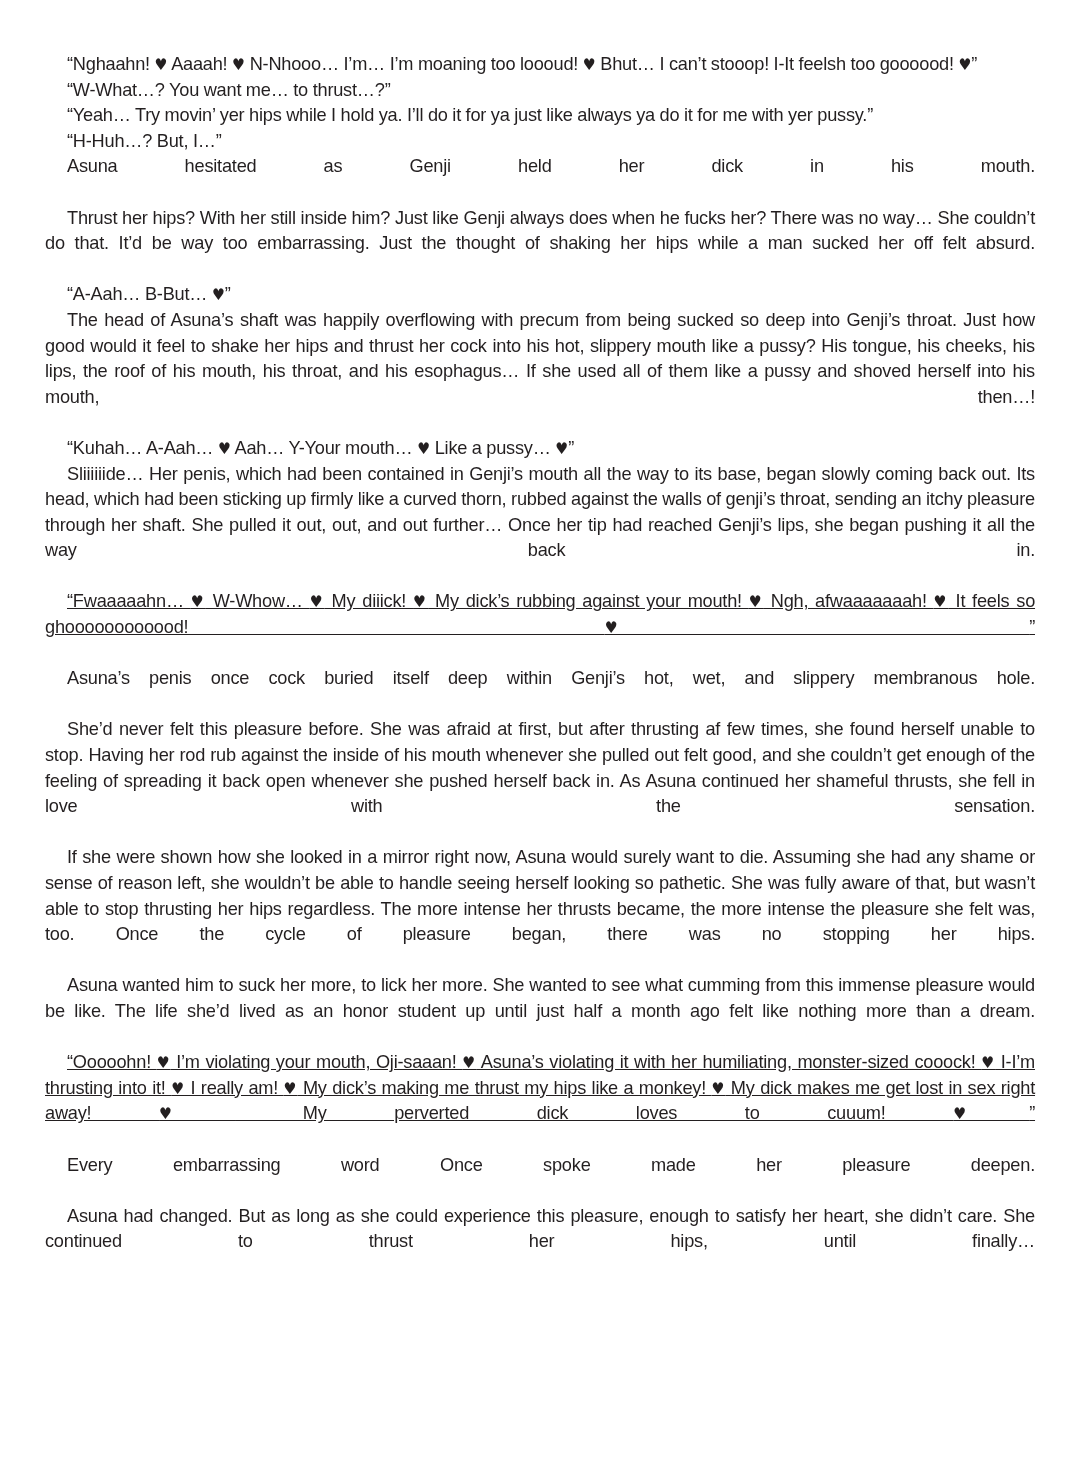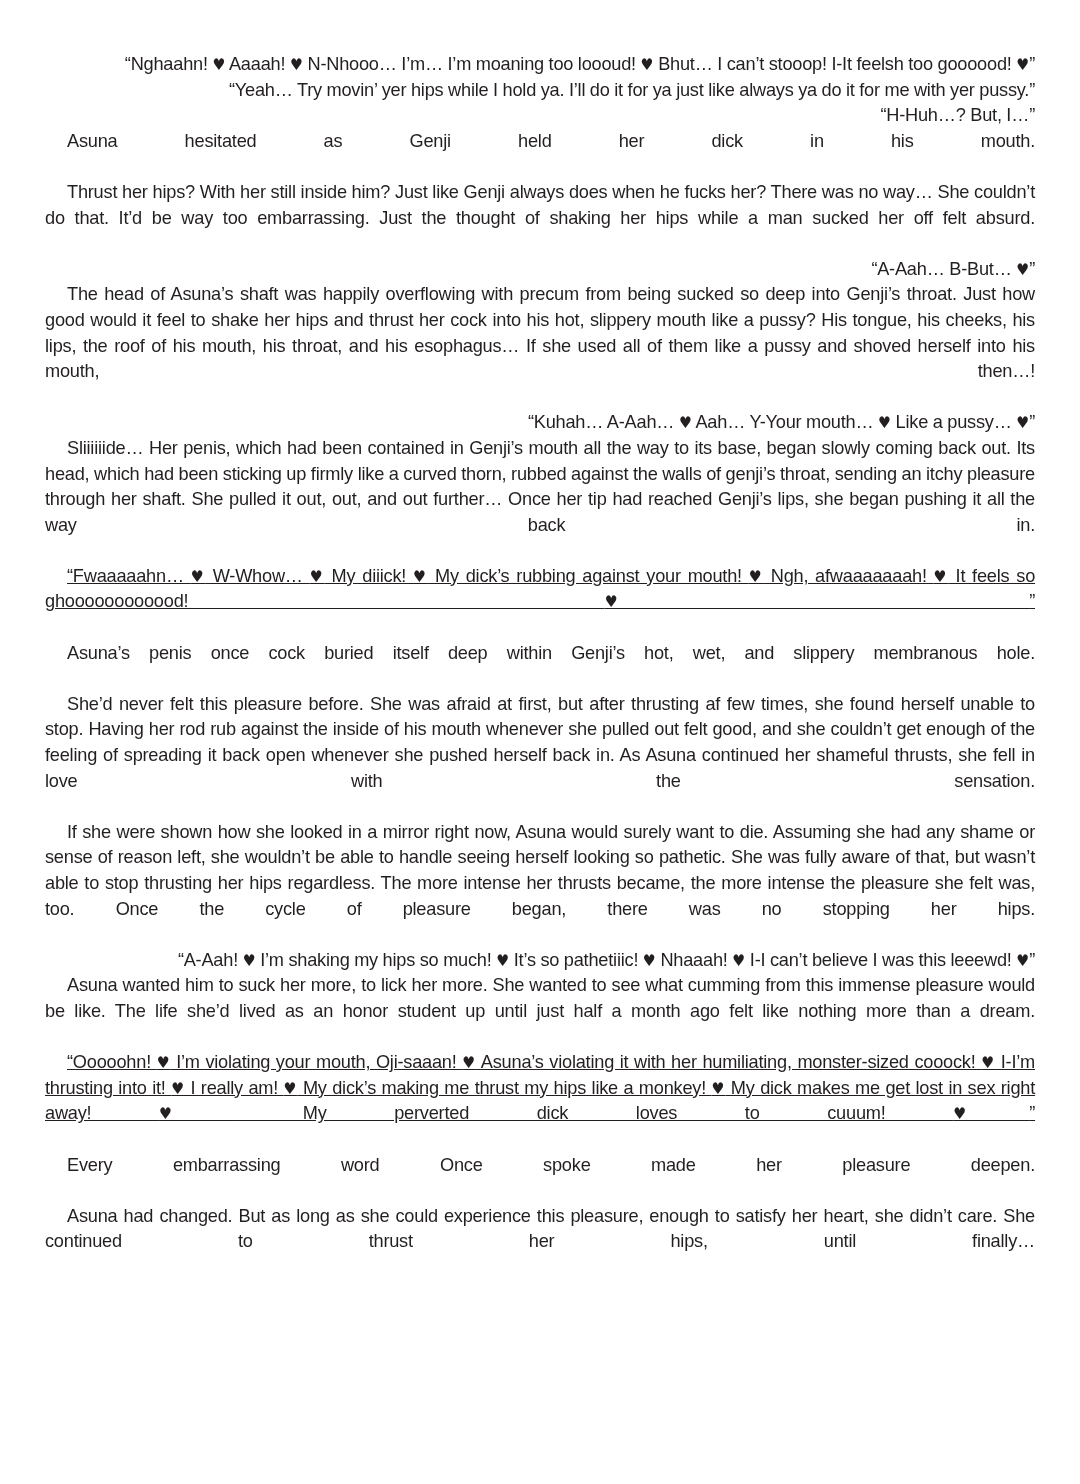--- a/index.html
+++ b/index.html
@@ -45,21 +45,21 @@
   }
   
   .para::after {
     content: "";
     display: inline-block;
     width: 100%;
   }
 
   
   .para.dialogue {
-    text-align: right;
+    text-align: left;
   }
   .para.dialogue::after { content: none; }
 
   
   .para.dialogue-wrap {
     text-align: justify;
     text-decoration: underline;
   }
 
   .heart {
@@ -69,31 +69,31 @@
     vertical-align: 0.5px;
     letter-spacing: 0;
   }
 </style>
 </head>
 <body>
 
 <div class="page">
   <div class="body-text" id="body-text">
       <p class="para dialogue">“Nghaahn! <span class="heart">♥</span> Aaaah! <span class="heart">♥</span> N-Nhooo… I’m… I’m moaning too loooud! <span class="heart">♥</span> Bhut… I can’t stooop! I-It feelsh too goooood! <span class="heart">♥</span>”</p>
+      <p class="para dialogue">“W-What…? You want me… to thrust…?”</p>
       <p class="para dialogue">“Yeah… Try movin’ yer hips while I hold ya. I’ll do it for ya just like always ya do it for me with yer pussy.”</p>
       <p class="para dialogue">“H-Huh…? But, I…”</p>
       <p class="para">Asuna hesitated as Genji held her dick in his mouth.</p>
       <p class="para">Thrust her hips? With her still inside him? Just like Genji always does when he fucks her? There was no way… She couldn’t do that. It’d be way too embarrassing. Just the thought of shaking her hips while a man sucked her off felt absurd.</p>
       <p class="para dialogue">“A-Aah… B-But… <span class="heart">♥</span>”</p>
       <p class="para">The head of Asuna’s shaft was happily overflowing with precum from being sucked so deep into Genji’s throat. Just how good would it feel to shake her hips and thrust her cock into his hot, slippery mouth like a pussy? His tongue, his cheeks, his lips, the roof of his mouth, his throat, and his esophagus… If she used all of them like a pussy and shoved herself into his mouth, then…!</p>
       <p class="para dialogue">“Kuhah… A-Aah… <span class="heart">♥</span> Aah… Y-Your mouth… <span class="heart">♥</span> Like a pussy… <span class="heart">♥</span>”</p>
       <p class="para">Sliiiiiide… Her penis, which had been contained in Genji’s mouth all the way to its base, began slowly coming back out. Its head, which had been sticking up firmly like a curved thorn, rubbed against the walls of genji’s throat, sending an itchy pleasure through her shaft. She pulled it out, out, and out further… Once her tip had reached Genji’s lips, she began pushing it all the way back in.</p>
       <p class="para dialogue-wrap">“Fwaaaaahn… <span class="heart">♥</span> W-Whow… <span class="heart">♥</span> My diiick! <span class="heart">♥</span> My dick’s rubbing against your mouth! <span class="heart">♥</span> Ngh, afwaaaaaaah! <span class="heart">♥</span> It feels so ghoooooooooood! <span class="heart">♥</span>”</p>
       <p class="para">Asuna’s penis once cock buried itself deep within Genji’s hot, wet, and slippery membranous hole.</p>
       <p class="para">She’d never felt this pleasure before. She was afraid at first, but after thrusting af few times, she found herself unable to stop. Having her rod rub against the inside of his mouth whenever she pulled out felt good, and she couldn’t get enough of the feeling of spreading it back open whenever she pushed herself back in. As Asuna continued her shameful thrusts, she fell in love with the sensation.</p>
       <p class="para">If she were shown how she looked in a mirror right now, Asuna would surely want to die. Assuming she had any shame or sense of reason left, she wouldn’t be able to handle seeing herself looking so pathetic. She was fully aware of that, but wasn’t able to stop thrusting her hips regardless. The more intense her thrusts became, the more intense the pleasure she felt was, too. Once the cycle of pleasure began, there was no stopping her hips.</p>
-      <p class="para dialogue">“A-Aah! <span class="heart">♥</span> I’m shaking my hips so much! <span class="heart">♥</span> It’s so pathetiiic! <span class="heart">♥</span> Nhaaah! <span class="heart">♥</span> I-I can’t believe I was this leeewd! <span class="heart">♥</span>”</p>
       <p class="para">Asuna wanted him to suck her more, to lick her more. She wanted to see what cumming from this immense pleasure would be like. The life she’d lived as an honor student up until just half a month ago felt like nothing more than a dream.</p>
       <p class="para dialogue-wrap">“Ooooohn! <span class="heart">♥</span> I’m violating your mouth, Oji-saaan! <span class="heart">♥</span> Asuna’s violating it with her humiliating, monster-sized cooock! <span class="heart">♥</span> I-I’m thrusting into it! <span class="heart">♥</span> I really am! <span class="heart">♥</span> My dick’s making me thrust my hips like a monkey! <span class="heart">♥</span> My dick makes me get lost in sex right away! <span class="heart">♥</span> My perverted dick loves to cuuum! <span class="heart">♥</span>”</p>
       <p class="para">Every embarrassing word Once spoke made her pleasure deepen.</p>
       <p class="para">Asuna had changed. But as long as she could experience this pleasure, enough to satisfy her heart, she didn’t care. She continued to thrust her hips, until finally…</p>
     </div>
 </div>
 
 </body></html>

